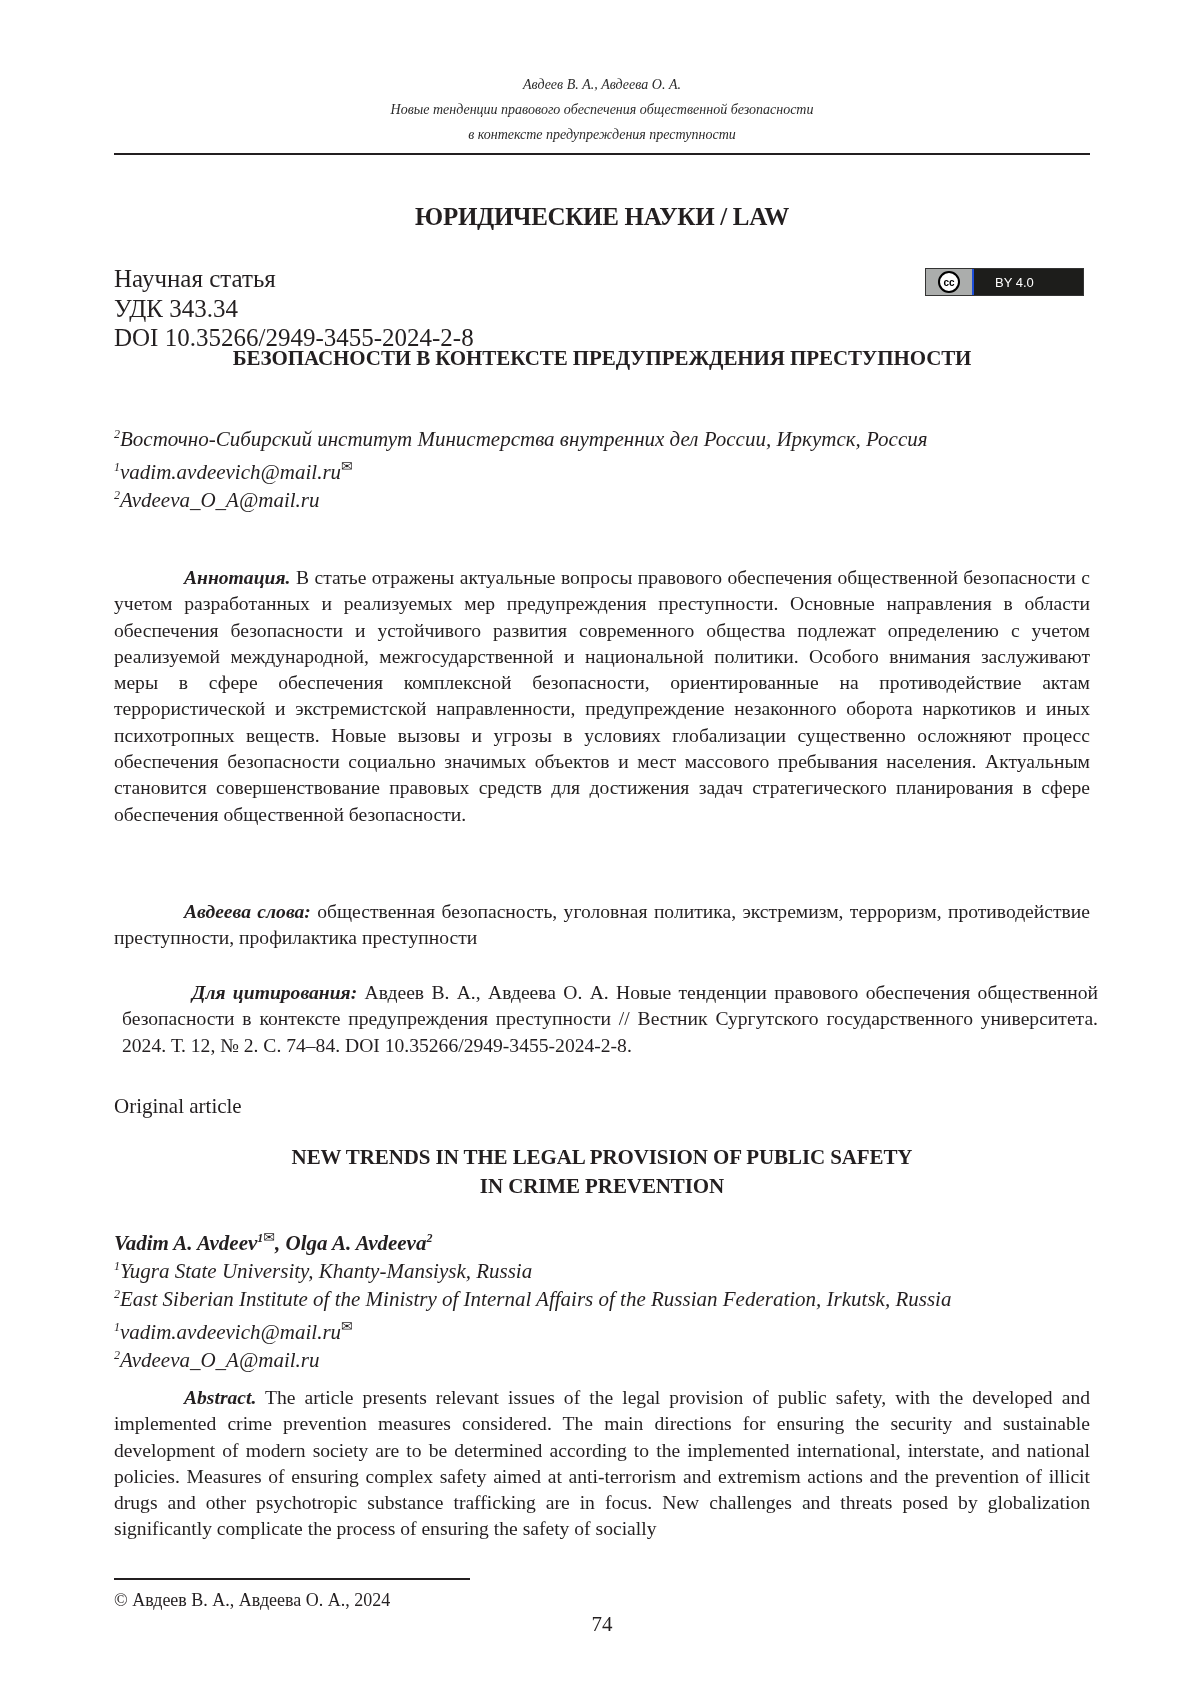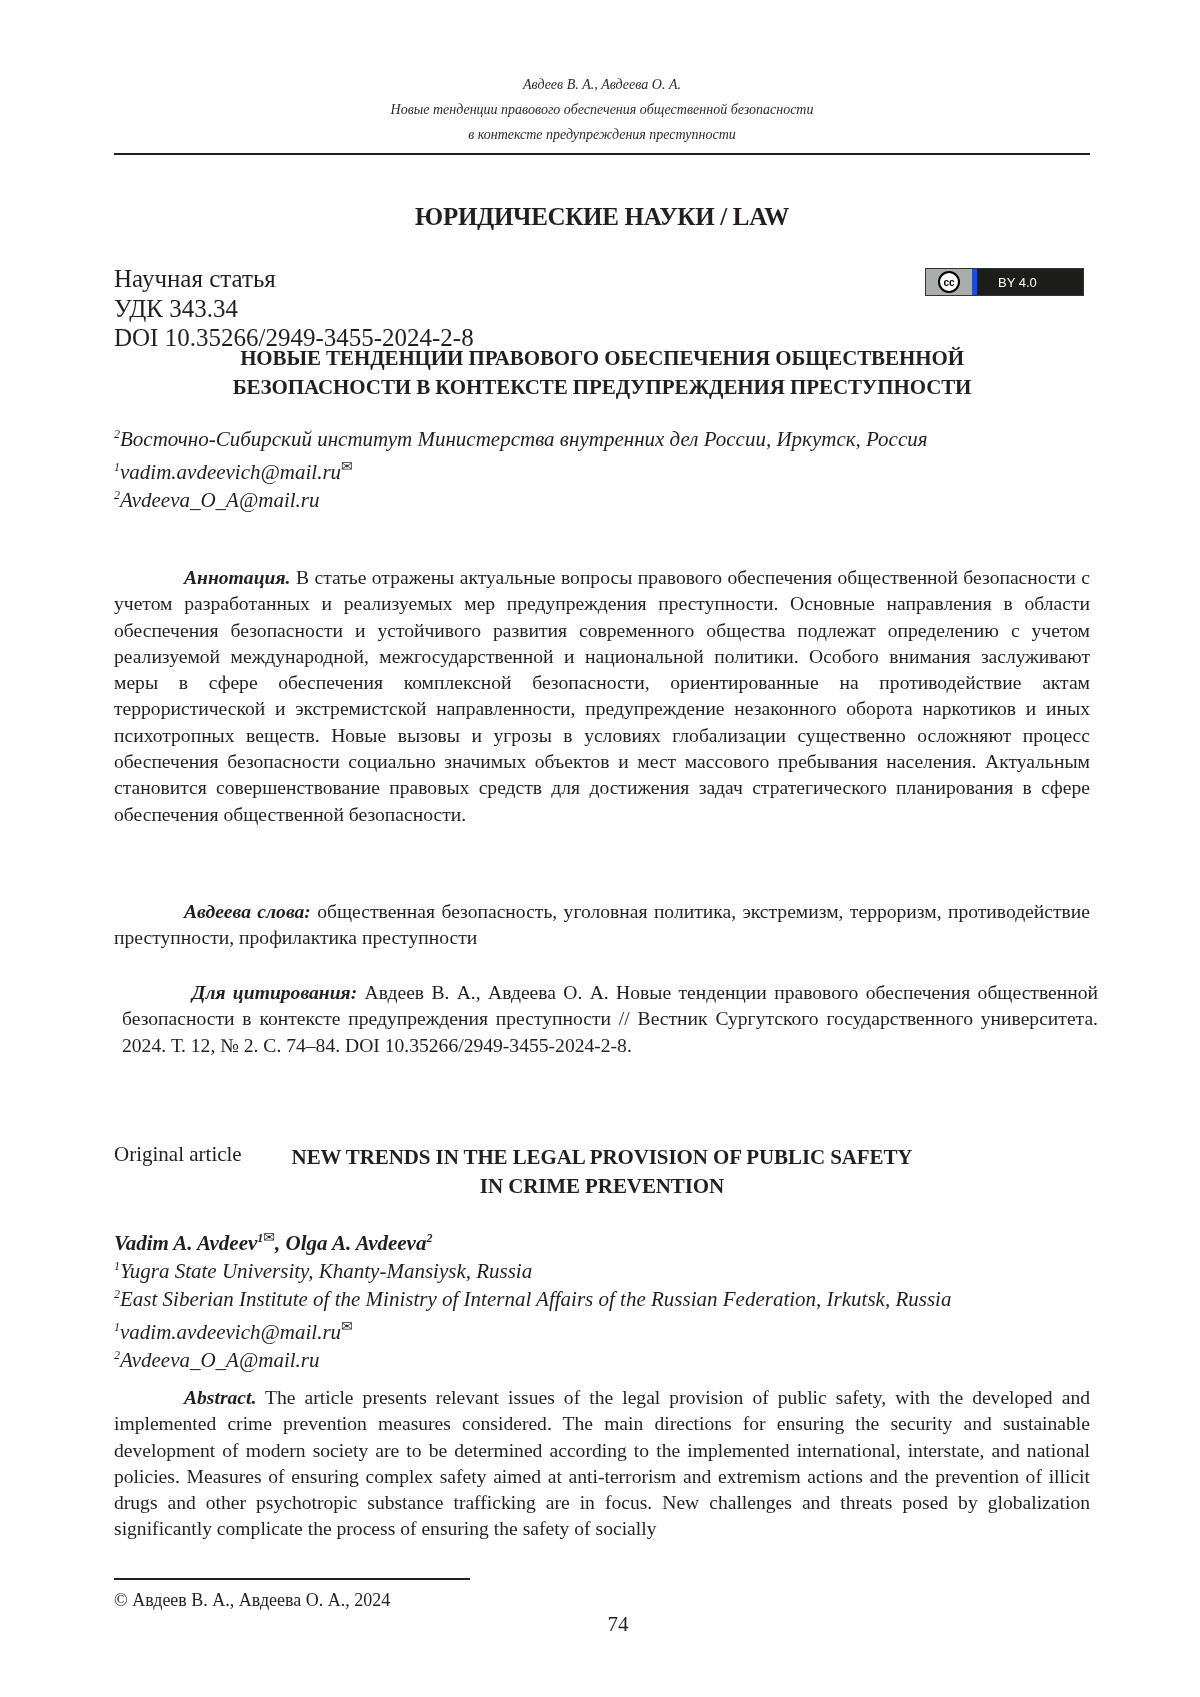--- a/index.html
+++ b/index.html
@@ -23,21 +23,21 @@
     .meta {
       position: absolute; left: 0; top: 264px; font-size: 25px; line-height: 29.5px;
     }
     .cc-badge {
       position: absolute; left: 811px; top: 268px; width: 159px; height: 28px;
       border: 1.5px solid #333; background: #1d1d1b; box-sizing: border-box;
       display: flex; align-items: center;
     }
     .cc-badge .cc-left {
       width: 46px; height: 100%; background: #abadac; display: flex;
-      align-items: center; justify-content: center; border-right: 5px solid #1d4ed8;
+      align-items: center; justify-content: center; border-right: 2px solid #1d4ed8;
     }
     .cc-badge .cc-circle {
       width: 22px; height: 22px; border-radius: 50%; background: #fff;
       border: 2px solid #000; box-sizing: border-box;
       font-family: "Liberation Sans", sans-serif; font-weight: bold; font-size: 10px;
       display: flex; align-items: center; justify-content: center; color: #000;
     }
     .cc-badge .cc-text {
       color: #fff; font-family: "Liberation Sans", sans-serif; font-size: 13px;
       padding-left: 21px;
@@ -49,27 +49,27 @@
     .authors-block { position: absolute; left: 0; width: 976px; font-size: 21px; line-height: 28px; }
     .authors-line { font-weight: bold; font-style: italic; }
     .aff-line, .email-line { font-style: italic; }
     sup { font-size: 12px; line-height: 0; vertical-align: 8px; }
     .mail-icon { font-size: 14px; vertical-align: 8px; font-style: normal; font-weight: normal; }
     .para {
       position: absolute; left: 0; width: 976px; font-size: 19.6px; line-height: 26.3px;
       text-align: justify; text-indent: 70px;
     }
     .para .label { font-weight: bold; font-style: italic; }
-    .orig-label { position: absolute; left: 0; top: 1094px; font-size: 21px; margin-top: 48px; }
+    .orig-label { position: absolute; left: 0; top: 1094px; font-size: 21px; }
     .foot-rule {
       position: absolute; left: 0; top: 1578px; width: 356px; height: 0;
       border-top: 2.5px solid #231f20;
     }
     .copyright { position: absolute; left: 0; top: 1590px; font-size: 18px; }
-    .page-num { position: absolute; left: 16px; top: 1612px; width: 976px; text-align: center; font-size: 21px; }
+    .page-num { position: absolute; left: 0; top: 1612px; width: 976px; text-align: center; font-size: 21px; }
   </style>
 </head>
 <body>
 
 <div class="page">
 
   <div class="running-head">
     <div>Авдеев В. А., Авдеева О. А.</div>
     <div>Новые тенденции правового обеспечения общественной безопасности</div>
     <div>в контексте предупреждения преступности</div>
@@ -85,21 +85,20 @@
   </div>
 
   <div class="cc-badge">
     <div class="cc-left">
       <div class="cc-circle">cc</div>
     </div>
     <div class="cc-text">BY 4.0</div>
   </div>
 
   <div class="article-title" style="top:344px;">
-    <div>НОВЫЕ ТЕНДЕНЦИИ ПРАВОВОГО ОБЕСПЕЧЕНИЯ ОБЩЕСТВЕННОЙ</div>
     <div>БЕЗОПАСНОСТИ В КОНТЕКСТЕ ПРЕДУПРЕЖДЕНИЯ ПРЕСТУПНОСТИ</div>
   </div>
 
   <div class="authors-block" style="top:425px;">
     <div class="aff-line"><sup>2</sup><span>Восточно-Сибирский институт Министерства внутренних дел России, Иркутск, Россия</span></div>
     <div class="email-line"><sup>1</sup><span>vadim.avdeevich@mail.ru</span><span class="mail-icon">✉</span></div>
     <div class="email-line"><sup>2</sup><span>Avdeeva_O_A@mail.ru</span></div>
   </div>
 
   <div class="para" style="top:565px;">

